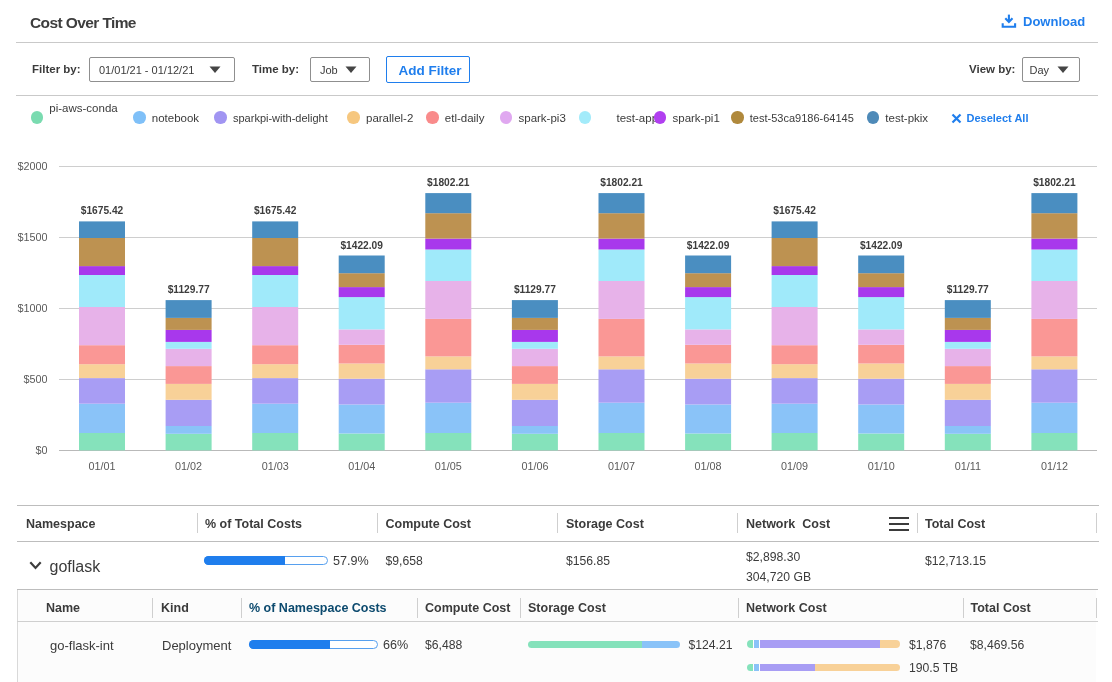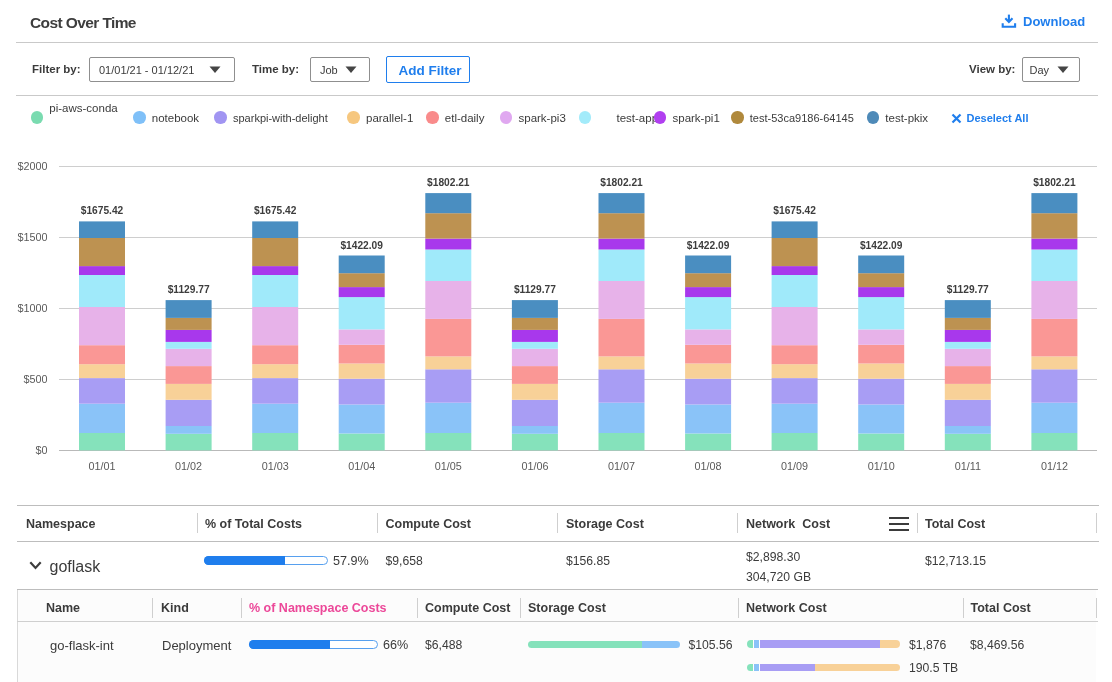--- a/index.html
+++ b/index.html
@@ -34,21 +34,21 @@
     <svg style="position:absolute;left:1057px;top:66.0px" width="12" height="8" viewBox="0 0 12 8">
       <path d="M0.5 0.5 L6 7 L11.5 0.5 Z" fill="#454545"></path>
     </svg>
 <div style="position:absolute;left:30.549999999999997px;top:111.25px;width:12.5px;height:12.5px;border-radius:50%;background:#7adbb0"></div>
 <div style="position:absolute;left:49.3px;top:108px;transform:translateY(-50%);font-size:11.5px;font-weight:normal;color:#3b3b3b;white-space:nowrap;">pi-aws-conda</div>
 <div style="position:absolute;left:133.05px;top:111.25px;width:12.5px;height:12.5px;border-radius:50%;background:#7fc0f8"></div>
 <div style="position:absolute;left:151.8px;top:117.5px;transform:translateY(-50%);font-size:11.5px;font-weight:normal;color:#3b3b3b;white-space:nowrap;">notebook</div>
 <div style="position:absolute;left:214.25px;top:111.25px;width:12.5px;height:12.5px;border-radius:50%;background:#a195f2"></div>
 <div style="position:absolute;left:233.0px;top:117.5px;transform:translateY(-50%);font-size:11.0px;font-weight:normal;color:#3b3b3b;white-space:nowrap;">sparkpi-with-delight</div>
 <div style="position:absolute;left:347.25px;top:111.25px;width:12.5px;height:12.5px;border-radius:50%;background:#f6c77f"></div>
-<div style="position:absolute;left:366.0px;top:117.5px;transform:translateY(-50%);font-size:11.5px;font-weight:normal;color:#3b3b3b;white-space:nowrap;">parallel-1</div>
+<div style="position:absolute;left:366.0px;top:117.5px;transform:translateY(-50%);font-size:11.5px;font-weight:normal;color:#3b3b3b;white-space:nowrap;">parallel-2</div>
 <div style="position:absolute;left:426.05px;top:111.25px;width:12.5px;height:12.5px;border-radius:50%;background:#f98b8b"></div>
 <div style="position:absolute;left:444.8px;top:117.5px;transform:translateY(-50%);font-size:11.5px;font-weight:normal;color:#3b3b3b;white-space:nowrap;">etl-daily</div>
 <div style="position:absolute;left:499.75px;top:111.25px;width:12.5px;height:12.5px;border-radius:50%;background:#e0a8f0"></div>
 <div style="position:absolute;left:518.5px;top:117.5px;transform:translateY(-50%);font-size:11.5px;font-weight:normal;color:#3b3b3b;white-space:nowrap;">spark-pi3</div>
 <div style="position:absolute;left:578.75px;top:111.25px;width:12.5px;height:12.5px;border-radius:50%;background:#a3ebfa"></div>
 <div style="position:absolute;left:597.5px;top:117.5px;transform:translateY(-50%);font-size:11.5px;font-weight:normal;color:#3b3b3b;white-space:nowrap;padding-left:19px;">test-app</div>
 <div style="position:absolute;left:653.75px;top:111.25px;width:12.5px;height:12.5px;border-radius:50%;background:#b13ff0"></div>
 <div style="position:absolute;left:672.5px;top:117.5px;transform:translateY(-50%);font-size:11.5px;font-weight:normal;color:#3b3b3b;white-space:nowrap;">spark-pi1</div>
 <div style="position:absolute;left:731.05px;top:111.25px;width:12.5px;height:12.5px;border-radius:50%;background:#b0893c"></div>
 <div style="position:absolute;left:749.8px;top:117.5px;transform:translateY(-50%);font-size:11.0px;font-weight:normal;color:#3b3b3b;white-space:nowrap;">test-53ca9186-64145</div>
@@ -240,38 +240,38 @@
 <div style="position:absolute;left:333px;top:560.5px;transform:translateY(-50%);font-size:12.6px;font-weight:normal;color:#3b3b3b;white-space:nowrap;">57.9%</div>
 <div style="position:absolute;left:385.5px;top:560.5px;transform:translateY(-50%);font-size:12.2px;font-weight:normal;color:#3b3b3b;white-space:nowrap;">$9,658</div>
 <div style="position:absolute;left:566px;top:560.5px;transform:translateY(-50%);font-size:12.2px;font-weight:normal;color:#3b3b3b;white-space:nowrap;">$156.85</div>
 <div style="position:absolute;left:746px;top:556.5px;transform:translateY(-50%);font-size:12.2px;font-weight:normal;color:#3b3b3b;white-space:nowrap;">$2,898.30</div>
 <div style="position:absolute;left:746px;top:576.5px;transform:translateY(-50%);font-size:12.2px;font-weight:normal;color:#3b3b3b;white-space:nowrap;">304,720 GB</div>
 <div style="position:absolute;left:925px;top:560.5px;transform:translateY(-50%);font-size:12.2px;font-weight:normal;color:#3b3b3b;white-space:nowrap;">$12,713.15</div>
 <div style="position:absolute;left:17px;top:589px;width:1079px;height:93px;background:#fcfcfc;border-left:1px solid #d9d9d9"></div>
 <div style="position:absolute;left:17px;top:589px;width:1081px;height:1px;background:#bdbdbd"></div>
 <div style="position:absolute;left:46px;top:608px;transform:translateY(-50%);font-size:12.5px;font-weight:bold;color:#3b3b3b;white-space:nowrap;">Name</div>
 <div style="position:absolute;left:161px;top:608px;transform:translateY(-50%);font-size:12.5px;font-weight:bold;color:#3b3b3b;white-space:nowrap;">Kind</div>
-<div style="position:absolute;left:249px;top:608px;transform:translateY(-50%);font-size:12.5px;font-weight:bold;color:#ec4899;white-space:nowrap;">% of Namespace Costs</div>
+<div style="position:absolute;left:249px;top:608px;transform:translateY(-50%);font-size:12.5px;font-weight:bold;color:#0c4a6e;white-space:nowrap;">% of Namespace Costs</div>
 <div style="position:absolute;left:425px;top:608px;transform:translateY(-50%);font-size:12.5px;font-weight:bold;color:#3b3b3b;white-space:nowrap;">Compute Cost</div>
 <div style="position:absolute;left:528px;top:608px;transform:translateY(-50%);font-size:12.5px;font-weight:bold;color:#3b3b3b;white-space:nowrap;">Storage Cost</div>
 <div style="position:absolute;left:746px;top:608px;transform:translateY(-50%);font-size:12.5px;font-weight:bold;color:#3b3b3b;white-space:nowrap;">Network Cost</div>
 <div style="position:absolute;left:970.5px;top:608px;transform:translateY(-50%);font-size:12.5px;font-weight:bold;color:#3b3b3b;white-space:nowrap;">Total Cost</div>
 <div style="position:absolute;left:152px;top:598px;width:1px;height:20px;background:#cfcfcf"></div>
 <div style="position:absolute;left:240.5px;top:598px;width:1px;height:20px;background:#cfcfcf"></div>
 <div style="position:absolute;left:417px;top:598px;width:1px;height:20px;background:#cfcfcf"></div>
 <div style="position:absolute;left:520px;top:598px;width:1px;height:20px;background:#cfcfcf"></div>
 <div style="position:absolute;left:738px;top:598px;width:1px;height:20px;background:#cfcfcf"></div>
 <div style="position:absolute;left:963px;top:598px;width:1px;height:20px;background:#cfcfcf"></div>
 <div style="position:absolute;left:1095.5px;top:598px;width:1px;height:20px;background:#cfcfcf"></div>
 <div style="position:absolute;left:17px;top:621px;width:1081px;height:1px;background:#cfcfcf"></div>
 <div style="position:absolute;left:50px;top:644.5px;transform:translateY(-50%);font-size:13px;font-weight:normal;color:#3b3b3b;white-space:nowrap;">go-flask-int</div>
 <div style="position:absolute;left:162px;top:644.5px;transform:translateY(-50%);font-size:13px;font-weight:normal;color:#3b3b3b;white-space:nowrap;">Deployment</div>
 <div style="position:absolute;left:249px;top:640px;width:129px;height:9px;border:1px solid #57a0ef;border-radius:5px;background:#fff"></div>
 <div style="position:absolute;left:249px;top:640px;width:81px;height:9px;border-radius:5px 0 0 5px;background:#1f7eed"></div>
 <div style="position:absolute;left:383px;top:644.5px;transform:translateY(-50%);font-size:12.6px;font-weight:normal;color:#3b3b3b;white-space:nowrap;">66%</div>
 <div style="position:absolute;left:425px;top:644.5px;transform:translateY(-50%);font-size:12.2px;font-weight:normal;color:#3b3b3b;white-space:nowrap;">$6,488</div>
 <div style="position:absolute;left:528px;top:640.5px;width:152px;height:7px;border-radius:4px;overflow:hidden;font-size:0"><div style="display:inline-block;width:114px;height:7px;background:#85e2bb"></div><div style="display:inline-block;width:38px;height:7px;background:#8ac3f8"></div></div>
-<div style="position:absolute;left:688.5px;top:644.5px;transform:translateY(-50%);font-size:12.2px;font-weight:normal;color:#3b3b3b;white-space:nowrap;">$105.56</div>
+<div style="position:absolute;left:688.5px;top:644.5px;transform:translateY(-50%);font-size:12.2px;font-weight:normal;color:#3b3b3b;white-space:nowrap;">$124.21</div>
 <div style="position:absolute;left:747px;top:640.3px;width:153px;height:7.5px;border-radius:4px;overflow:hidden;font-size:0;white-space:nowrap"><div style="display:inline-block;width:5.5px;height:8px;background:#85e2bb"></div><div style="display:inline-block;width:1px;height:8px;background:#fff"></div><div style="display:inline-block;width:5px;height:8px;background:#8ac3f8"></div><div style="display:inline-block;width:1px;height:8px;background:#fff"></div><div style="display:inline-block;width:120px;height:8px;background:#a89df4"></div><div style="display:inline-block;width:20.5px;height:8px;background:#f8d198"></div></div>
 <div style="position:absolute;left:909px;top:644.5px;transform:translateY(-50%);font-size:12.2px;font-weight:normal;color:#3b3b3b;white-space:nowrap;">$1,876</div>
 <div style="position:absolute;left:747px;top:663.8px;width:153px;height:7.5px;border-radius:4px;overflow:hidden;font-size:0;white-space:nowrap"><div style="display:inline-block;width:5.5px;height:8px;background:#85e2bb"></div><div style="display:inline-block;width:1px;height:8px;background:#fff"></div><div style="display:inline-block;width:5px;height:8px;background:#8ac3f8"></div><div style="display:inline-block;width:1px;height:8px;background:#fff"></div><div style="display:inline-block;width:55.5px;height:8px;background:#a89df4"></div><div style="display:inline-block;width:85px;height:8px;background:#f8d198"></div></div>
 <div style="position:absolute;left:909px;top:667.8px;transform:translateY(-50%);font-size:12.2px;font-weight:normal;color:#3b3b3b;white-space:nowrap;">190.5 TB</div>
 <div style="position:absolute;left:970px;top:644.5px;transform:translateY(-50%);font-size:12.2px;font-weight:normal;color:#3b3b3b;white-space:nowrap;">$8,469.56</div>
 </div>
 </body></html>

